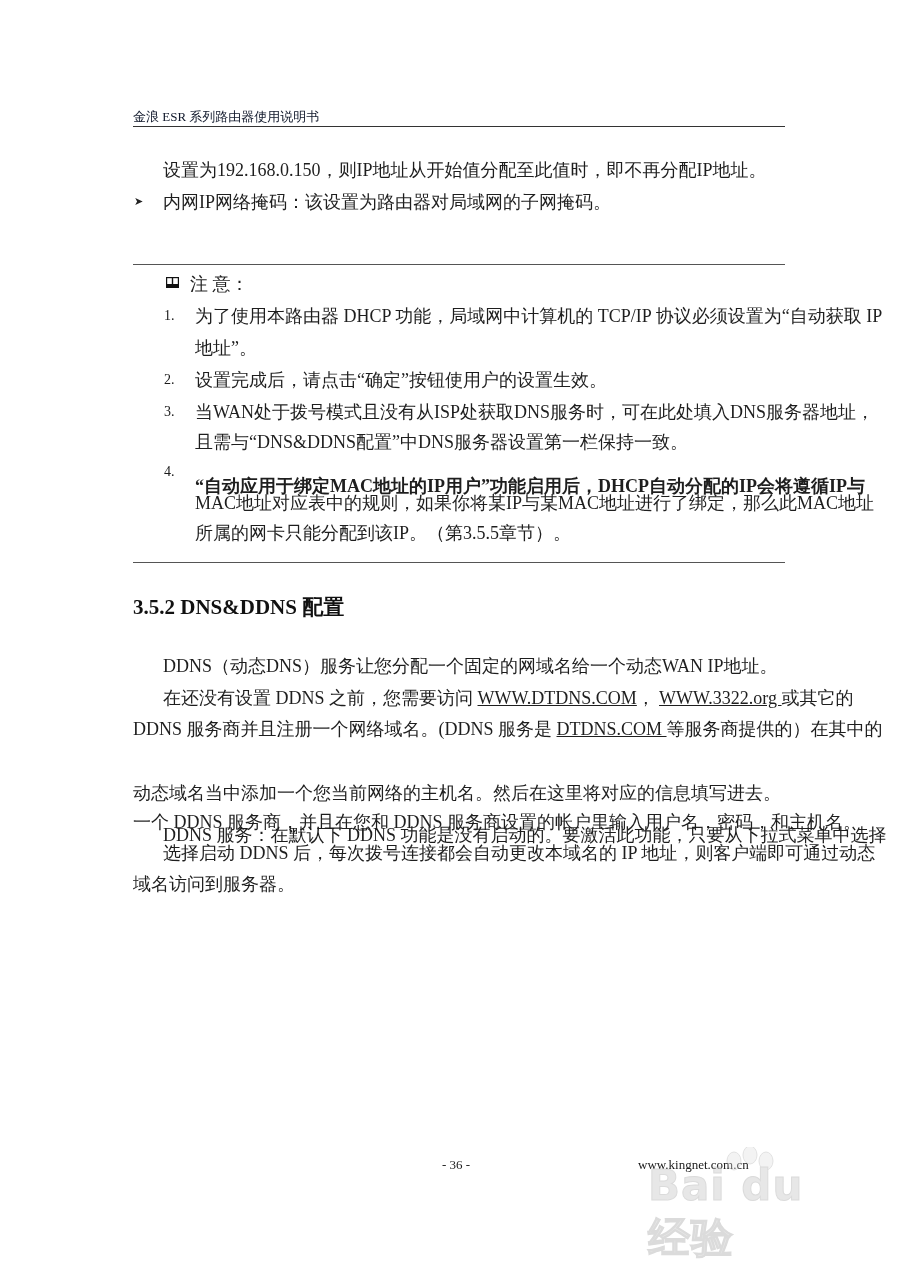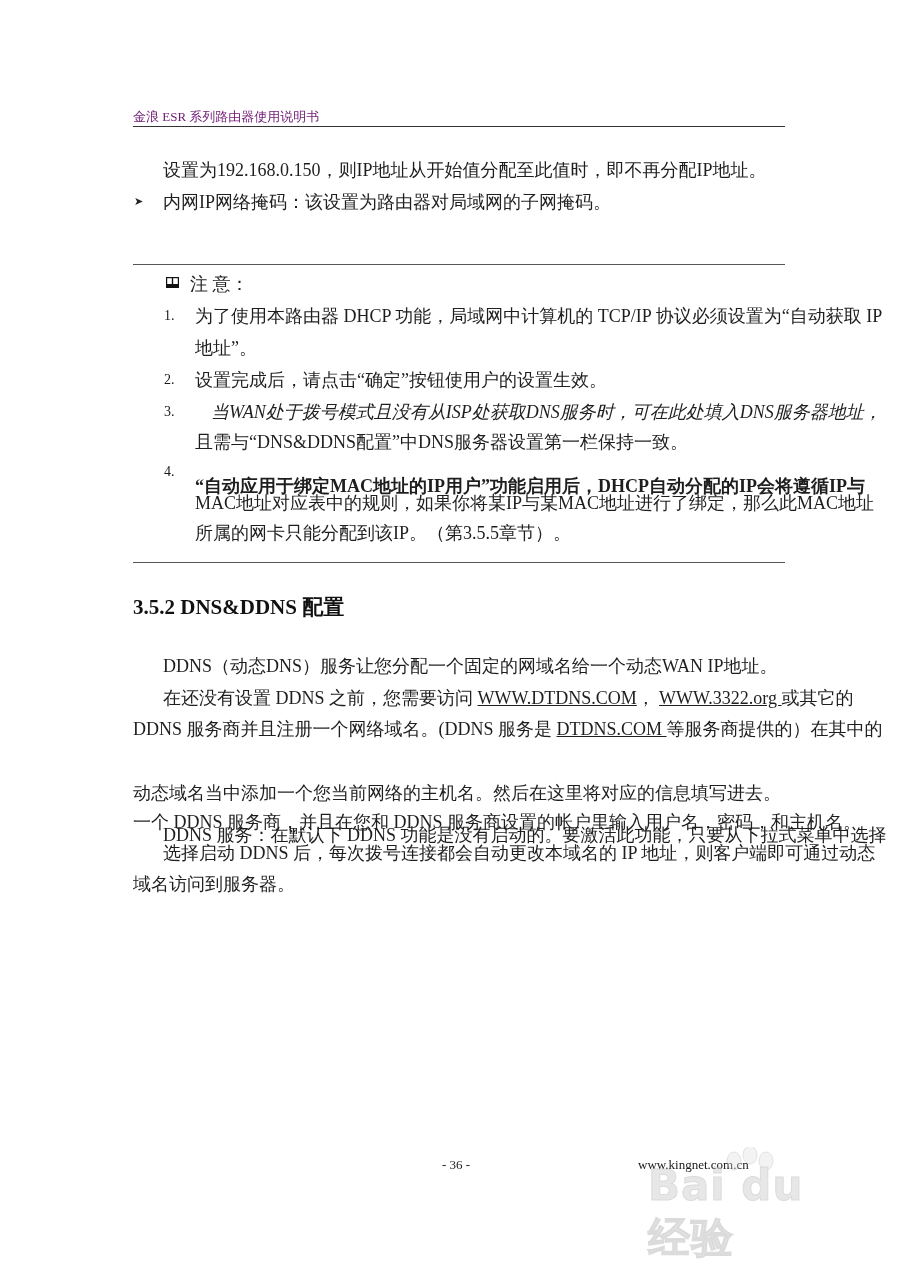--- a/index.html
+++ b/index.html
@@ -3,21 +3,21 @@
   <meta charset="utf-8">
   <style>
     html, body { margin: 0; padding: 0; background: #ffffff; }
     body {
       width: 905px; height: 1280px; position: relative; overflow: hidden;
       font-family: "DejaVu Serif", "Liberation Serif", serif;
       color: #1a1a1a;
     }
     .page-header {
       position: absolute; left: 133px; top: 108px; width: 652px;
-      font-size: 13px; line-height: 18px; color: #701a75;
+      font-size: 13px; line-height: 18px; color: #0f172a;
       font-family: "Liberation Serif", "DejaVu Serif", serif;
     }
     .header-rule {
       position: absolute; left: 133px; top: 126px; width: 652px; height: 0;
       border-top: 1.5px solid #333;
     }
     .line {
       position: absolute; font-size: 18px; line-height: 20px; white-space: nowrap;
       font-family: "Liberation Serif", "DejaVu Serif", serif;
       color: #1e1e1e;
@@ -84,21 +84,21 @@
 <div class="line" style="left:190px; top:274px;">注  意：</div>
 
 <div class="num" style="top:306px;">1.</div>
 <div class="line" style="left:195px; top:306px;">为了使用本路由器 DHCP 功能，局域网中计算机的 TCP/IP 协议必须设置为“自动获取 IP</div>
 <div class="line" style="left:195px; top:338px;">地址”。</div>
 
 <div class="num" style="top:370px;">2.</div>
 <div class="line" style="left:195px; top:370px;">设置完成后，请点击“确定”按钮使用户的设置生效。</div>
 
 <div class="num" style="top:402px;">3.</div>
-<div class="line" style="left:211px; top:402px;font-style:italic;">当WAN处于拨号模式且没有从ISP处获取DNS服务时，可在此处填入DNS服务器地址，</div>
+<div class="line" style="left:195px; top:402px;">当WAN处于拨号模式且没有从ISP处获取DNS服务时，可在此处填入DNS服务器地址，</div>
 <div class="line" style="left:195px; top:432px;">且需与“DNS&amp;DDNS配置”中DNS服务器设置第一栏保持一致。</div>
 
 <div class="num" style="top:462px;">4.</div>
 <div class="line" style="left:195px; top:476px;font-weight:bold;">“自动应用于绑定MAC地址的IP用户”功能启用后，DHCP自动分配的IP会将遵循IP与</div>
 <div class="line" style="left:195px; top:493px;">MAC地址对应表中的规则，如果你将某IP与某MAC地址进行了绑定，那么此MAC地址</div>
 <div class="line" style="left:195px; top:523px;">所属的网卡只能分配到该IP。（第3.5.5章节）。</div>
 
 <div class="note-rule" style="top:562px;"></div>
 
 <div class="section-heading">3.5.2 DNS&amp;DDNS 配置</div>

